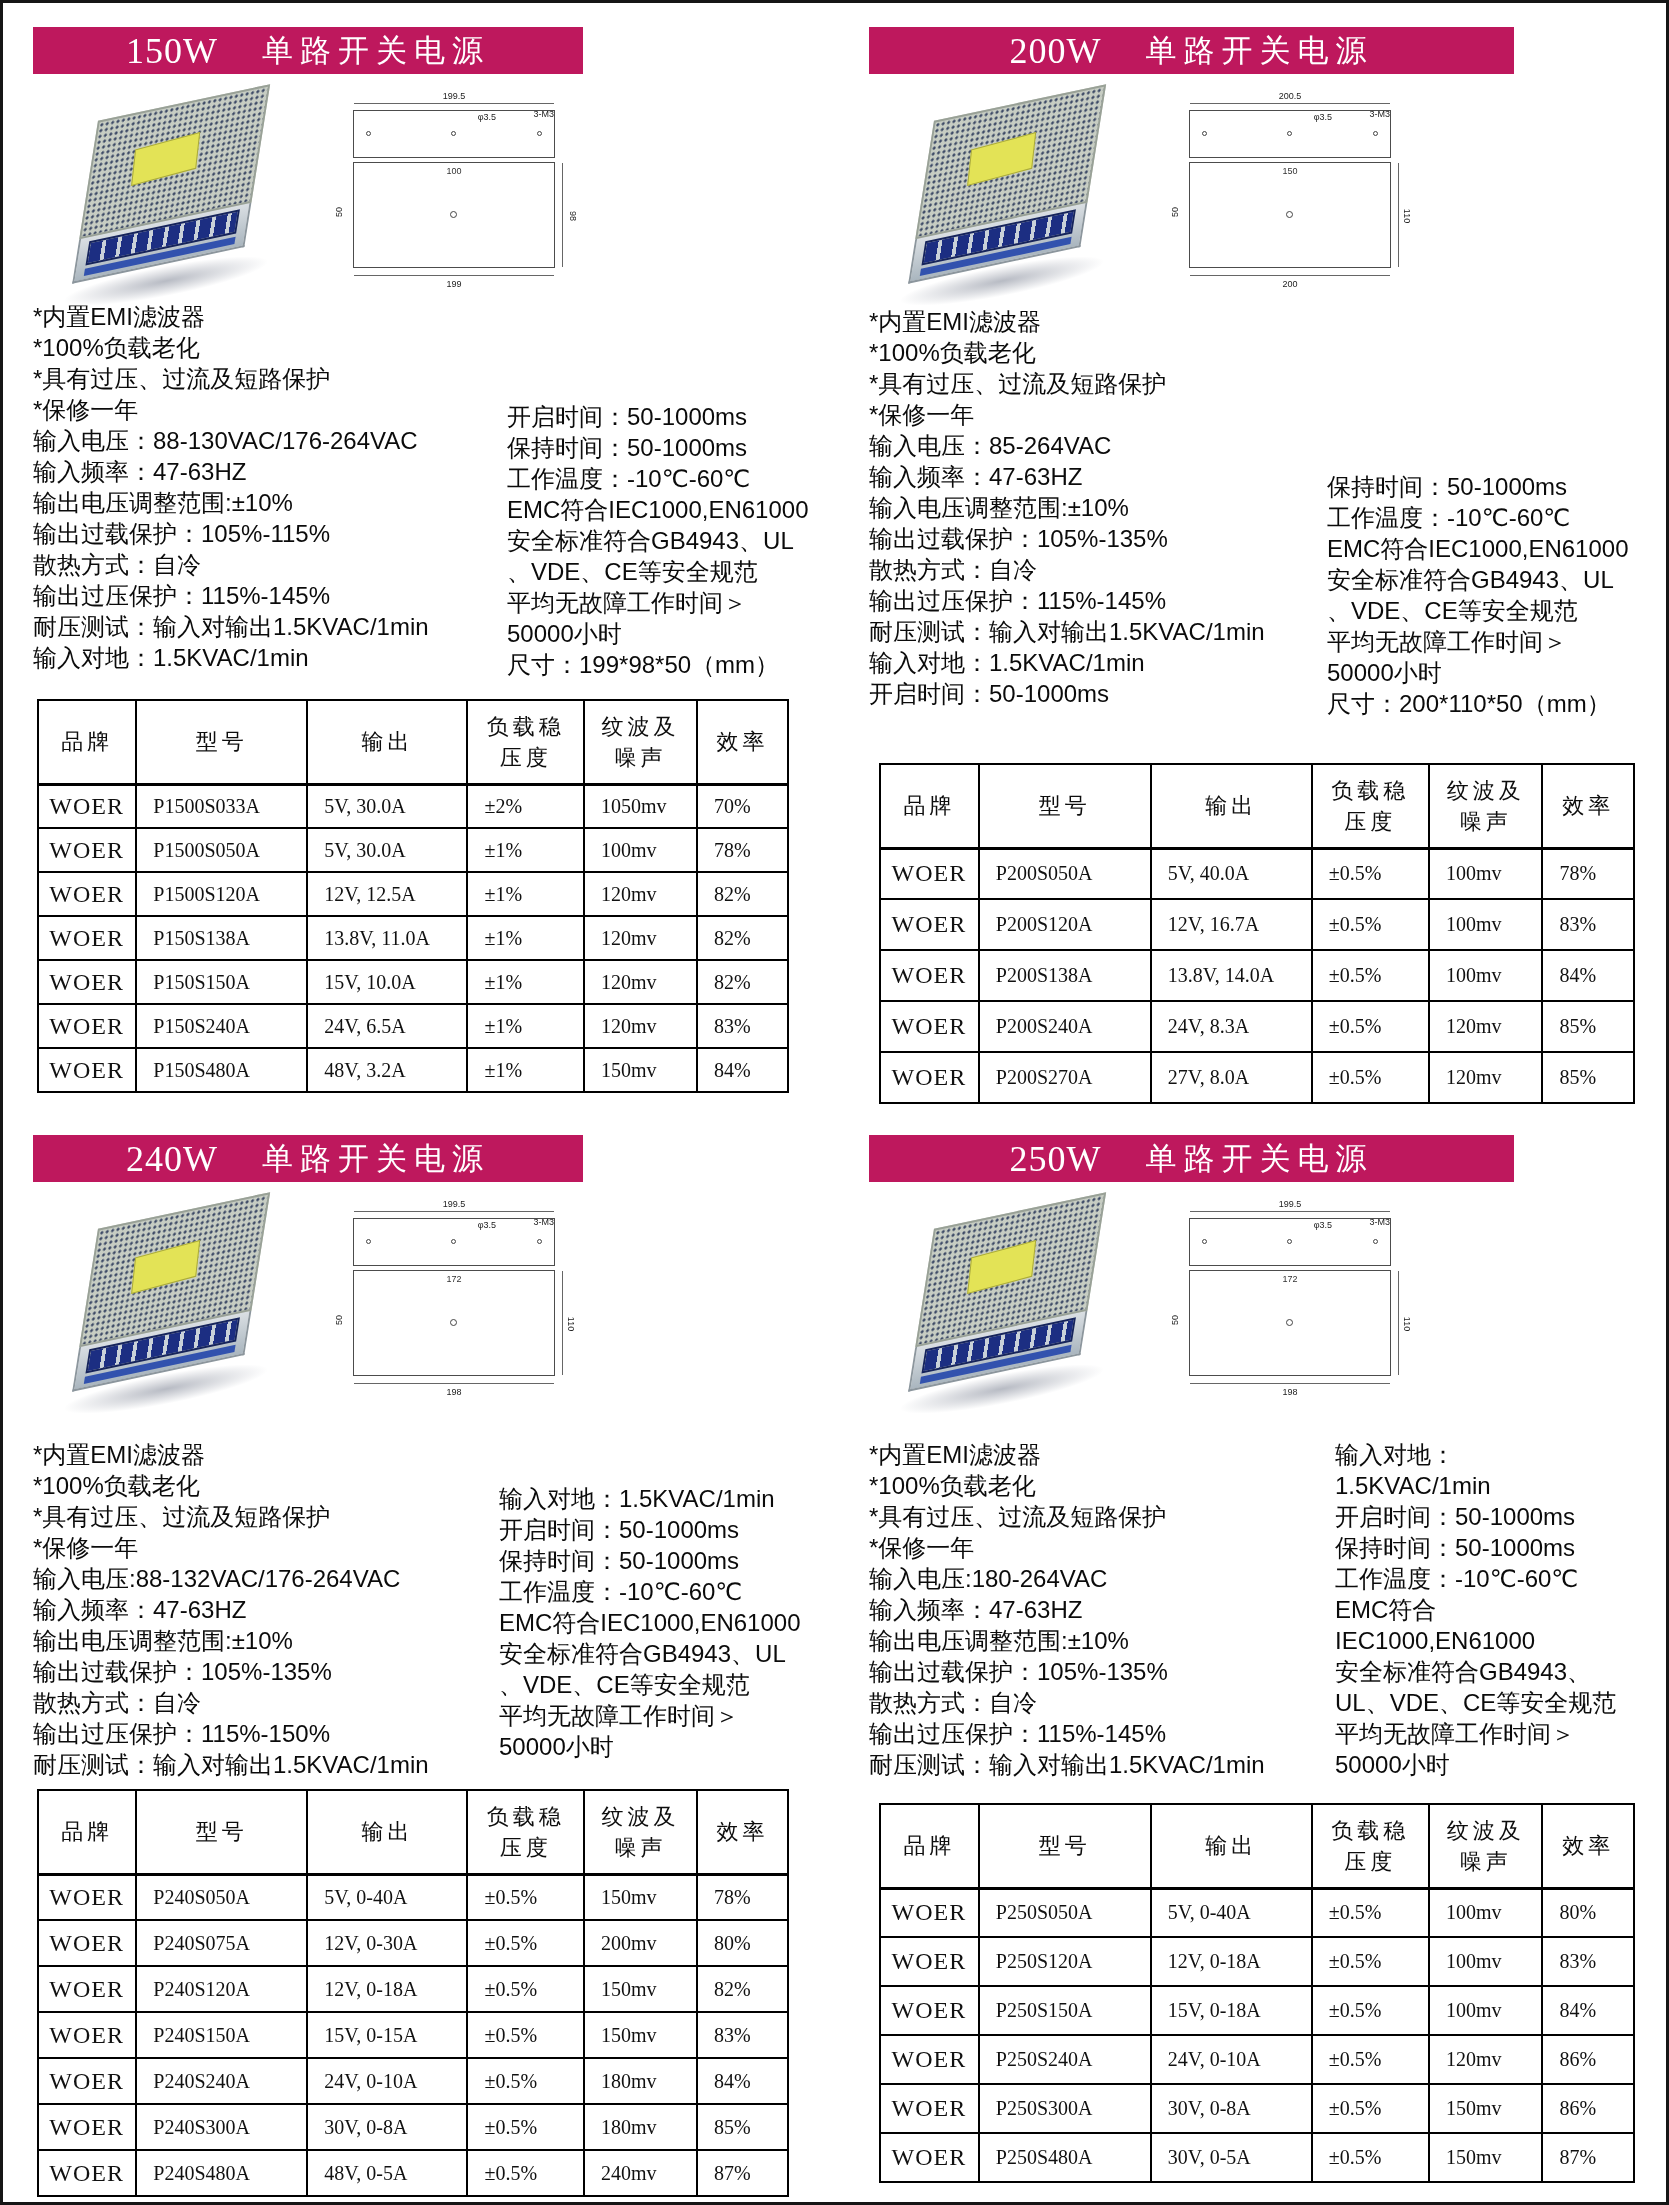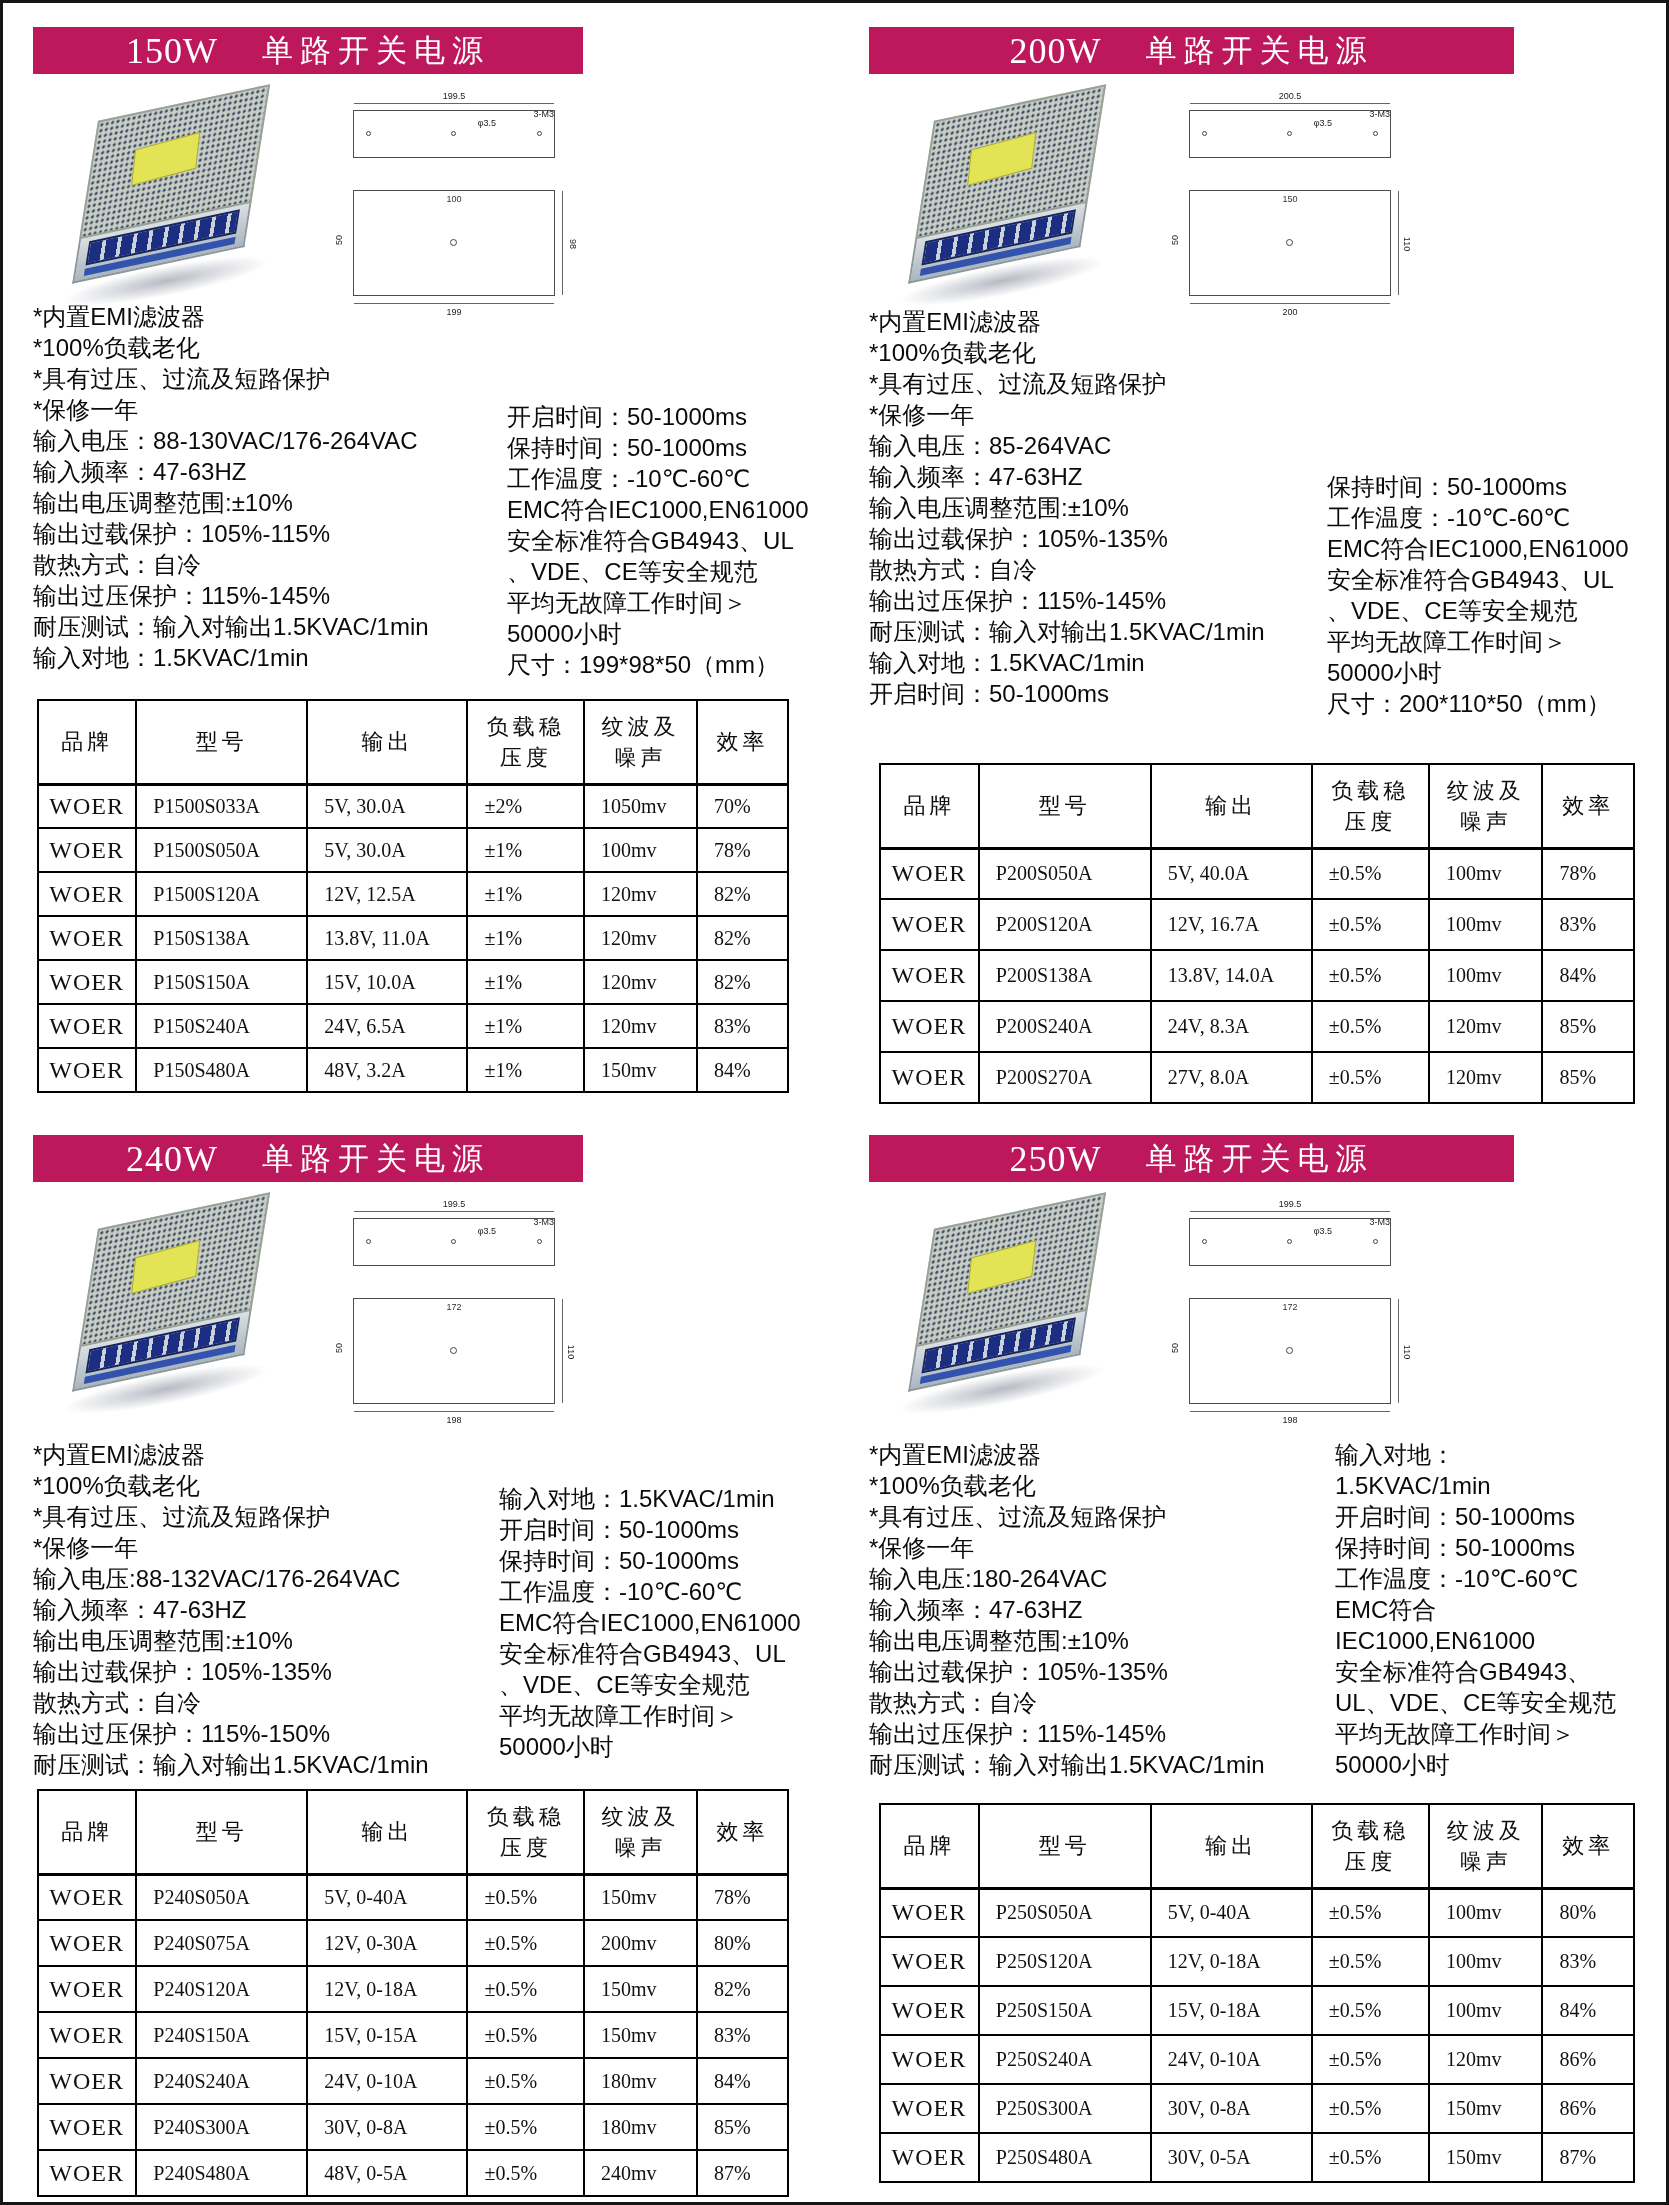--- a/index.html
+++ b/index.html
@@ -29,26 +29,26 @@
            background-size:5.5px 5.5px;border:2px solid #99a197;box-sizing:border-box;position:relative;}
   .psu-sticker{position:absolute;left:25%;top:30%;width:37%;height:31%;background:#e3e356;border:1px solid #a8a83c;transform:rotate(-3deg);}
   .psu-front{height:42px;background:linear-gradient(#dadfe3,#aab6bf);border:2px solid #8c969d;border-top:none;box-sizing:border-box;padding:4px 9px 0;}
   .psu-terms{height:19px;border:2px solid #16245c;background:repeating-linear-gradient(90deg,#1c2e82 0 12px,#c9d1d9 12px 16px);}
   .psu-flange{height:7px;background:#3252ae;margin-top:3px;}
 
   
   .drawing{position:absolute;left:272px;top:40px;width:300px;height:205px;margin-top:33px;}
   .dwg-small{position:absolute;left:52px;top:14px;width:200px;height:46px;border:1px solid #4c4c4c;}
   .dwg-small::before{content:"";position:absolute;left:0;right:0;top:-8px;height:1px;background:#666;}
-  .dwg-big{position:absolute;left:52px;top:94px;width:200px;height:104px;border:1px solid #4c4c4c;}
+  .dwg-big{position:absolute;left:52px;top:66px;width:200px;height:104px;border:1px solid #4c4c4c;}
   .dwg-big::after{content:"";position:absolute;left:0;right:0;bottom:-9px;height:1px;background:#666;}
   .dwg-big::before{content:"";position:absolute;top:0;bottom:0;right:-9px;width:1px;background:#666;}
   .dl{position:absolute;font-size:9px;color:#222;white-space:nowrap;}
   .dl-overall{left:0;right:0;top:-20px;text-align:center;}
-  .dl-hole{right:58px;top:7px;}
+  .dl-hole{right:58px;top:1px;}
   .dl-thread{right:0;top:-2px;}
   .dl-inner{left:0;right:0;top:3px;text-align:center;color:#333;}
   .dl-len{left:0;right:0;bottom:-22px;text-align:center;}
   .dl-wid{right:-24px;top:46%;transform:rotate(90deg);}
   .dl-hgt{left:-20px;top:42%;transform:rotate(-90deg);}
   .dot{position:absolute;width:5px;height:5px;border:1px solid #444;border-radius:50%;top:50%;margin-top:-3px;box-sizing:border-box;}
   .d1{left:12px;} .d2{left:50%;margin-left:-3px;} .d3{right:12px;}
   .chole{position:absolute;left:50%;top:50%;width:7px;height:7px;margin:-4px 0 0 -4px;border:1px solid #444;border-radius:50%;box-sizing:border-box;}
 
   

